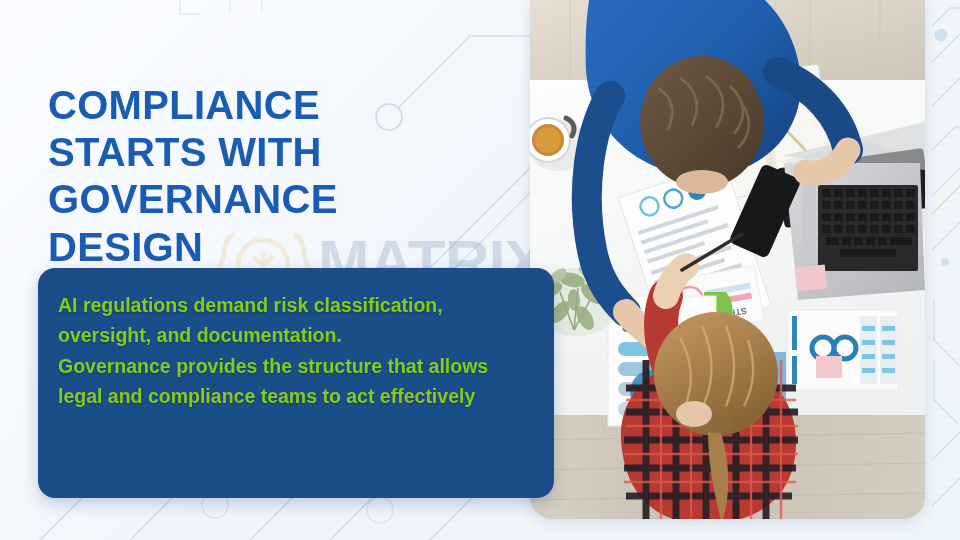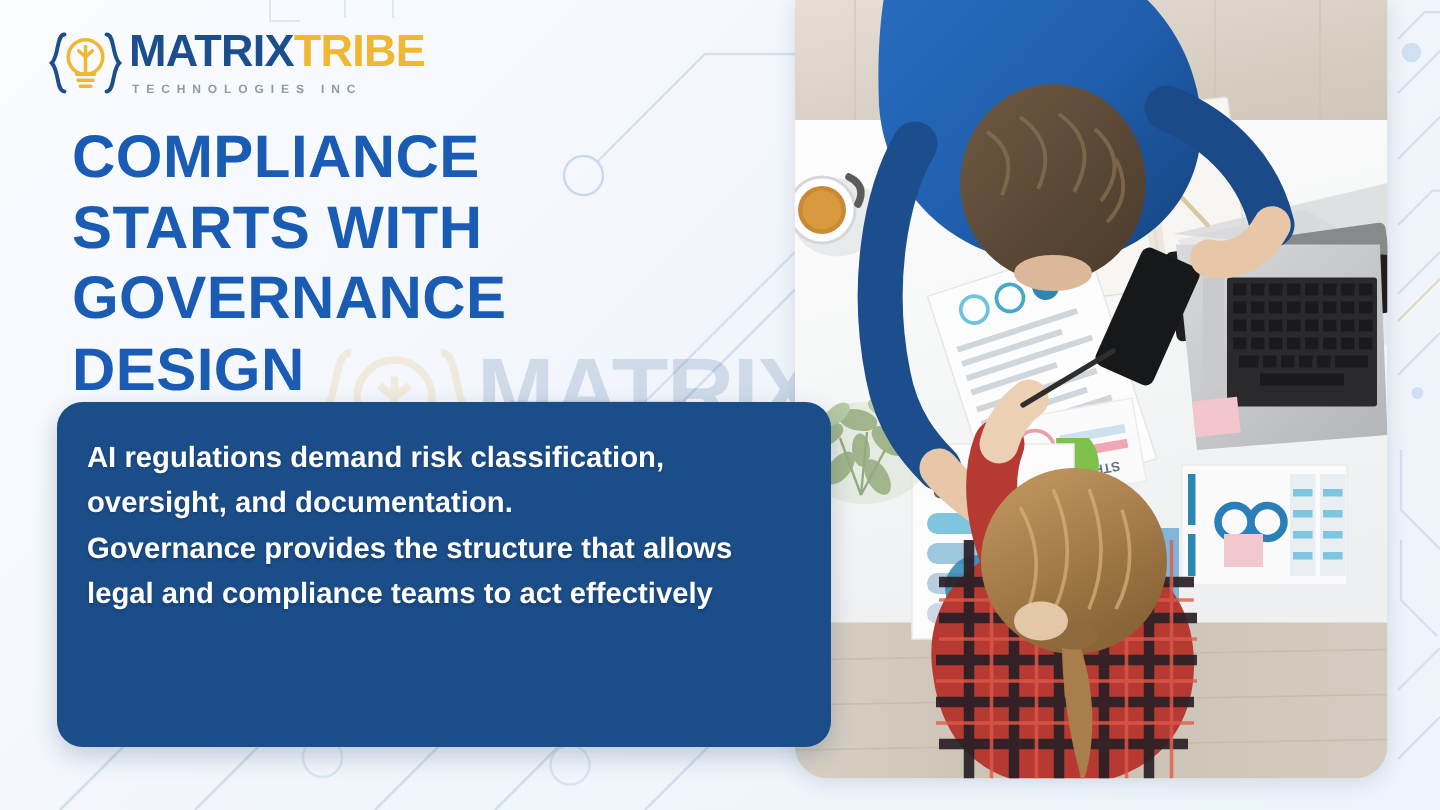--- a/index.html
+++ b/index.html
@@ -78,21 +78,21 @@
   
   .body-card {
     position:absolute; left:38px; top:268px;
     width:516px; height:230px;
     background:#1b4d89;
     border-radius:17px;
     box-shadow:0 6px 16px rgba(20,50,90,.22);
     padding:22px 22px 18px 20px;
   }
   .body-text {
-    color:#ffffff;
+    color:#84cc16;
     font-size:19.5px;
     font-weight:700;
     line-height:1.56;
     white-space:pre-line;
     text-shadow:0 1px 2px rgba(0,0,0,.22);
   }
 
   
   .photo {
     position:absolute;
@@ -451,41 +451,20 @@
 
           <path d="M 186 420 C 200 452 202 492 192 522 C 184 498 178 460 178 430 Z" fill="#a87e4b"></path>
           <ellipse cx="186" cy="424" rx="16" ry="9" fill="#8f6a3d"></ellipse>
 
           <ellipse cx="164" cy="414" rx="18" ry="13" fill="#ecd0b4" opacity=".9"></ellipse>
         </g>
       </g>
     </svg>
   </div>
 
-  <div class="logo">
-    <div class="logo-mark">
-      <svg viewBox="0 0 54 52" xmlns="http://www.w3.org/2000/svg">
-        <g fill="none" stroke="#1c4e8e" stroke-width="2.6" stroke-linecap="round">
-          <path d="M 13 7 C 7.5 7 9.5 21 4.5 26 C 9.5 31 7.5 45 13 45"></path>
-          <path d="M 41 7 C 46.5 7 44.5 21 49.5 26 C 44.5 31 46.5 45 41 45"></path>
-        </g>
-        <g fill="none" stroke="#f0b732" stroke-width="2.4" stroke-linecap="round">
-          <circle cx="27" cy="22" r="11.5"></circle>
-          <path d="M 21 33.5 h 12 M 22 37.5 h 10 M 23.5 41.5 h 7"></path>
-          <path d="M 27 15 v 18.5 M 22.5 18 l 4.5 4 M 31.5 18 l -4.5 4"></path>
-        </g>
-      </svg>
-    </div>
-    <div class="logo-words">
-      <div class="logo-main">
-        <span class="logo-matrix">MATRIX</span><span class="logo-tribe">TRIBE</span>
-      </div>
-      <div class="logo-sub">TECHNOLOGIES INC</div>
-    </div>
-  </div>
 
   <h1 class="headline">COMPLIANCE STARTS WITH GOVERNANCE DESIGN</h1>
 
   <div class="body-card">
     <p class="body-text">AI regulations demand risk classification, oversight, and documentation.
 Governance provides the structure that allows legal and compliance teams to act effectively</p>
   </div>
 
 </div>
 

